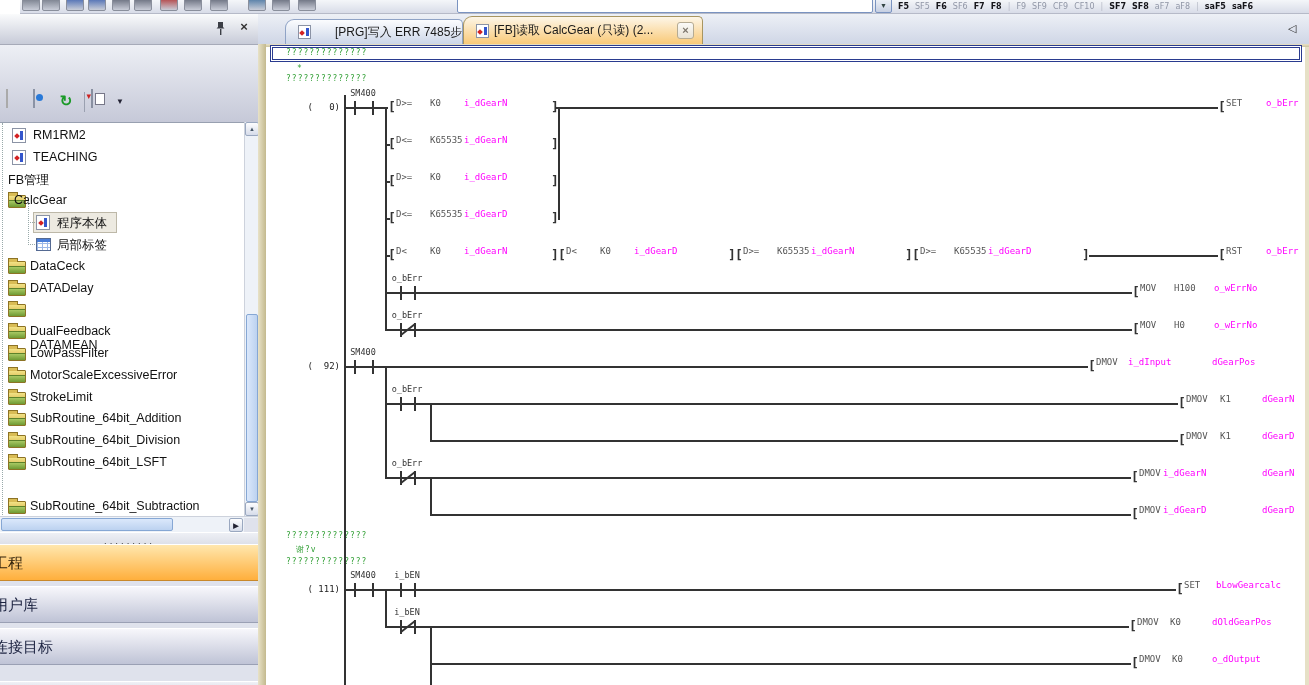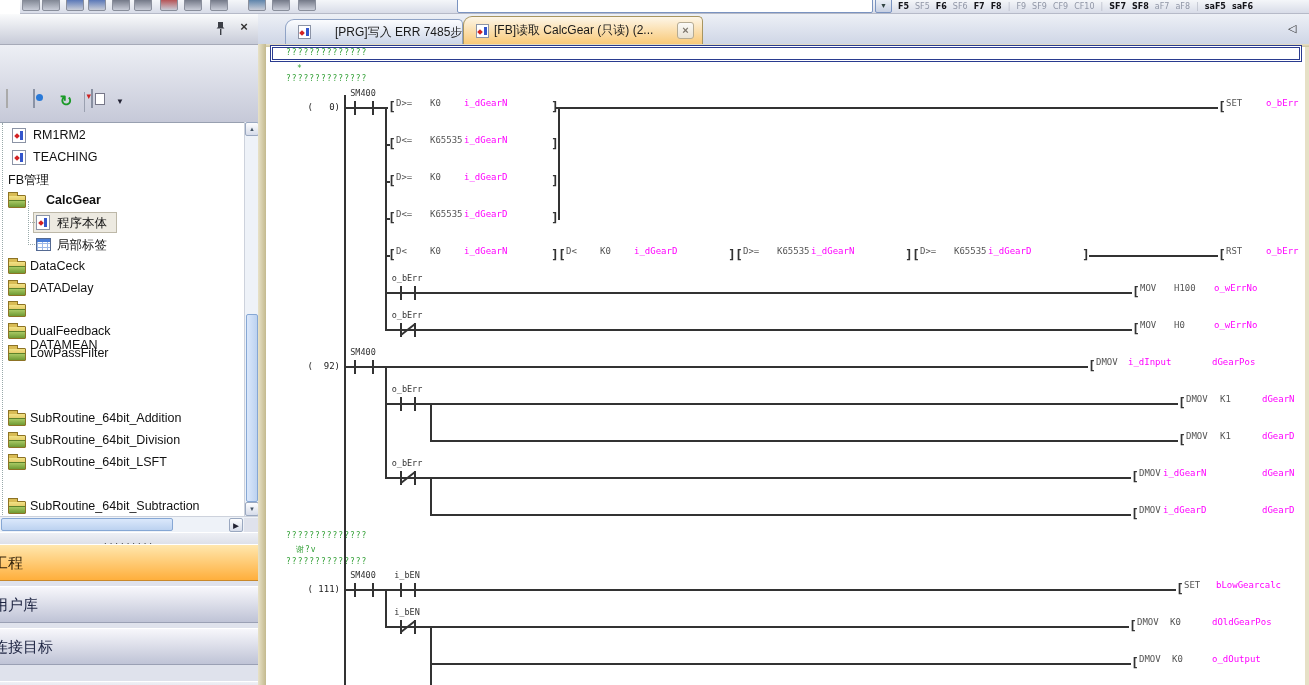--- a/index.html
+++ b/index.html
@@ -164,21 +164,21 @@
         </div>
         <div class="trow" style="top: 23.8px;">
           <div class="pgicon" style="left: 12px;"></div>
           <div class="tlabel" style="left: 33px;">TEACHING</div>
         </div>
         <div class="trow" style="top: 45.6px;">
           <div class="tlabel" style="left: 8px;">FB管理</div>
         </div>
         <div class="trow" style="top: 67.4px;">
           <div class="folder" style="left: 8px;"></div>
-          <div class="tlabel" style="left: 46px; font-weight: bold;">CalcGear</div>
+          <div class="tlabel" style="left: 14px;">CalcGear</div>
         </div>
         <div class="trow" style="top: 89.2px;">
           <div class="selbox" style="left: 33px; width: 84px;"></div>
           <div class="pgicon" style="left: 36px;"></div>
           <div class="tlabel" style="left: 57px;">程序本体</div>
         </div>
         <div class="trow" style="top: 111px;">
           <div class="tblicon" style="left: 36px;"></div>
           <div class="tlabel" style="left: 57px;">局部标签</div>
         </div>
@@ -194,20 +194,28 @@
           <div class="folder" style="left: 8px;"></div>
           <div class="tlabel" style="left: 30px; margin-top: 36px;">DATAMEAN</div>
         </div>
         <div class="trow" style="top: 198.2px;">
           <div class="folder" style="left: 8px;"></div>
           <div class="tlabel" style="left: 30px;">DualFeedback</div>
         </div>
         <div class="trow" style="top: 220px;">
           <div class="folder" style="left: 8px;"></div>
           <div class="tlabel" style="left: 30px;">LowPassFilter</div>
+        </div>
+        <div class="trow" style="top: 241.8px;">
+          <div class="folder" style="left: 8px;"></div>
+          <div class="tlabel" style="left: 30px;">MotorScaleExcessiveError</div>
+        </div>
+        <div class="trow" style="top: 263.6px;">
+          <div class="folder" style="left: 8px;"></div>
+          <div class="tlabel" style="left: 30px;">StrokeLimit</div>
         </div>
         <div class="trow" style="top: 285.4px;">
           <div class="folder" style="left: 8px;"></div>
           <div class="tlabel" style="left: 30px;">SubRoutine_64bit_Addition</div>
         </div>
         <div class="trow" style="top: 307.2px;">
           <div class="folder" style="left: 8px;"></div>
           <div class="tlabel" style="left: 30px;">SubRoutine_64bit_Division</div>
         </div>
         <div class="trow" style="top: 329px;">

